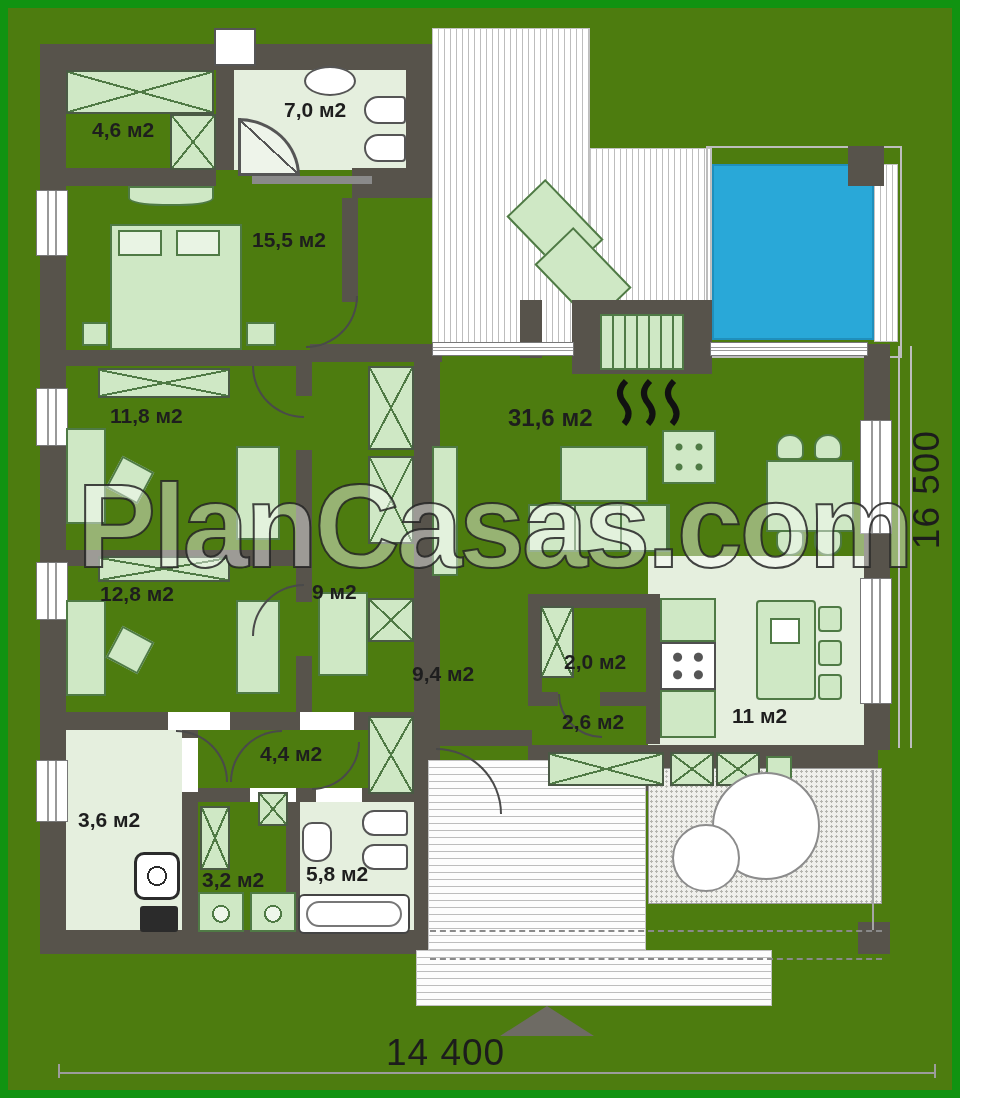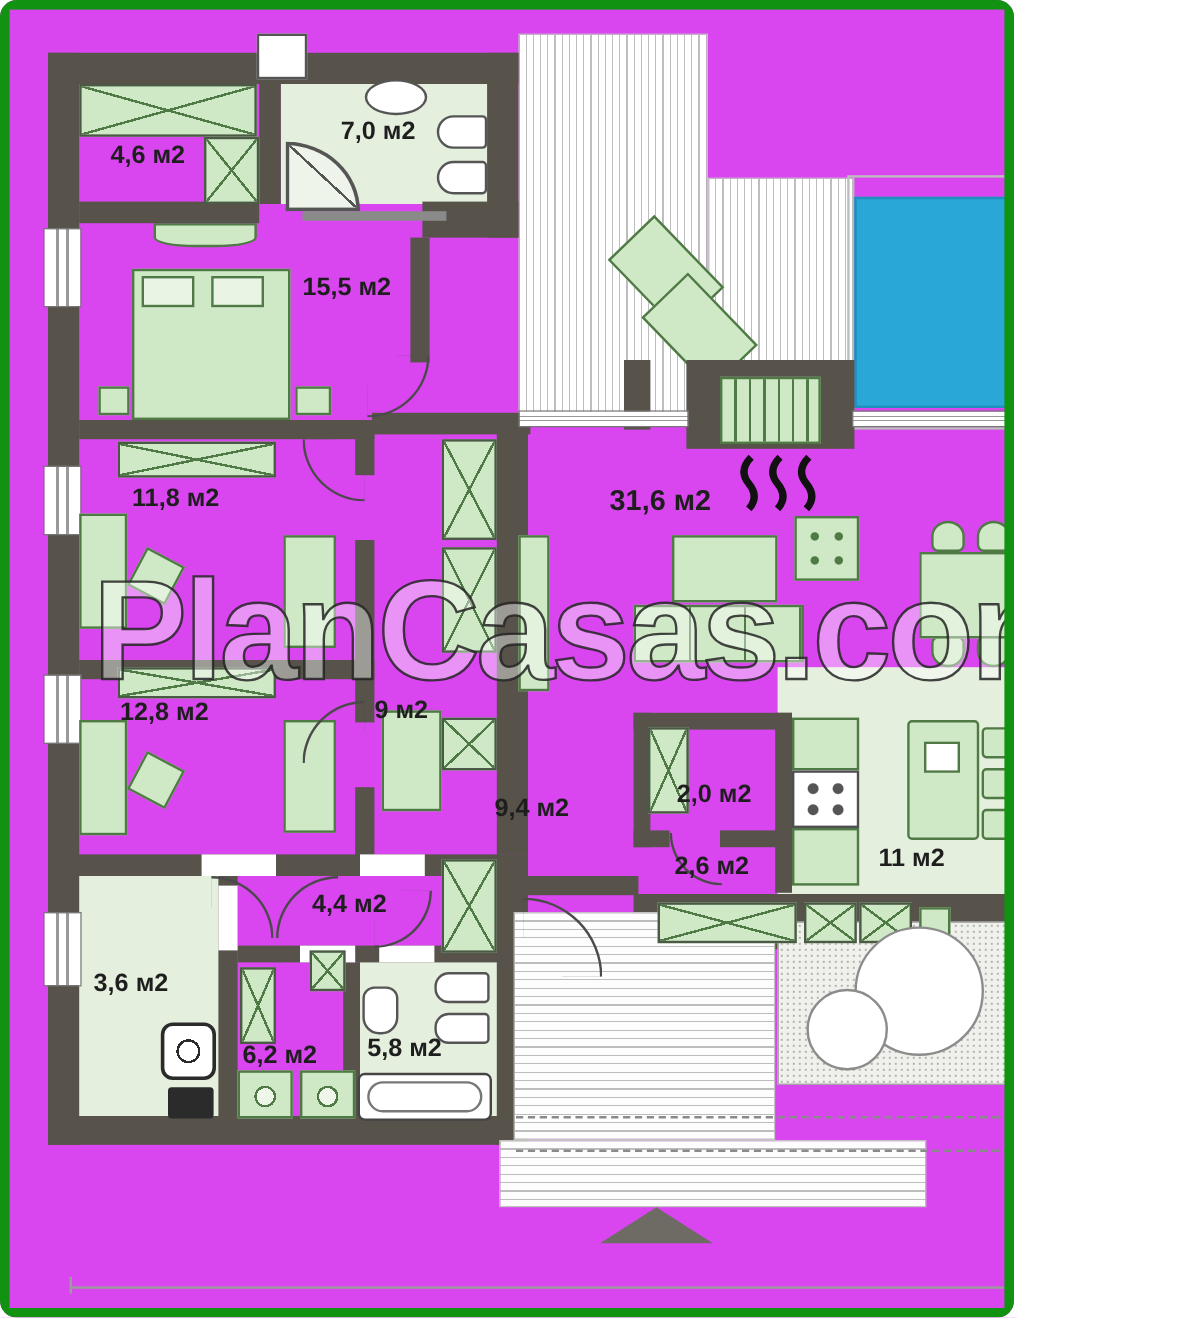--- a/index.html
+++ b/index.html
@@ -1,17 +1,17 @@
 <!DOCTYPE html>
 <html><head>
 <meta charset="utf-8">
 <style>
   html,body{margin:0;padding:0;background:#fff;}
-  #plan{position:relative;width:845px;height:1098px;background:#d946ef;overflow:hidden;
-        font-family:"Liberation Sans",sans-serif;border-radius:14px;}
+  #plan{position:relative;width:960px;height:1098px;background:#4d7c0f;overflow:hidden;
+        font-family:"Liberation Sans",sans-serif;}
   .abs{position:absolute;}
   .wall{background:#57534b;}
   .floor{background:#e5efde;}
   .furn{background:#cfe8c5;border:2px solid #4f7a45;box-sizing:border-box;}
   .xbox{background-color:#cfe8c5;border:2px solid #4a5a45;box-sizing:border-box;
     background-image:
       linear-gradient(to bottom right,transparent calc(50% - 1px),#4f7a45 calc(50% - 1px) calc(50% + 1px),transparent calc(50% + 1px)),
       linear-gradient(to bottom left, transparent calc(50% - 1px),#4f7a45 calc(50% - 1px) calc(50% + 1px),transparent calc(50% + 1px));}
   .stripesV{background:repeating-linear-gradient(90deg,#ffffff 0 5px,#bdbdbd 5px 6px);border:1px solid #c2c2c2;box-sizing:border-box;}
   .stripesH{background:repeating-linear-gradient(180deg,#fdfdfd 0 6px,#bdbdbd 6px 7px);border:1px solid #c2c2c2;box-sizing:border-box;}
@@ -215,24 +215,25 @@
   <div class="abs lbl" style="left:110px;top:404px;">11,8 м2</div>
   <div class="abs lbl" style="left:100px;top:582px;">12,8 м2</div>
   <div class="abs lbl" style="left:312px;top:580px;">9 м2</div>
   <div class="abs lbl" style="left:508px;top:404px;font-size:24px;">31,6 м2</div>
   <div class="abs lbl" style="left:412px;top:662px;">9,4 м2</div>
   <div class="abs lbl" style="left:564px;top:650px;">2,0 м2</div>
   <div class="abs lbl" style="left:562px;top:710px;">2,6 м2</div>
   <div class="abs lbl" style="left:732px;top:704px;">11 м2</div>
   <div class="abs lbl" style="left:260px;top:742px;">4,4 м2</div>
   <div class="abs lbl" style="left:78px;top:808px;">3,6 м2</div>
-  <div class="abs lbl" style="left:202px;top:868px;">6,2 м2</div>
+  <div class="abs lbl" style="left:202px;top:868px;">3,2 м2</div>
   <div class="abs lbl" style="left:306px;top:862px;">5,8 м2</div>
 
   <div class="abs tri" style="left:500px;top:1006px;"></div>
+  <div class="abs dim" style="left:386px;top:1032px;">14 400</div>
   <div class="abs dimline" style="left:58px;top:1072px;width:878px;height:2px;"></div>
   <div class="abs dimline" style="left:58px;top:1064px;width:2px;height:14px;"></div>
   <div class="abs dimline" style="left:934px;top:1064px;width:2px;height:14px;"></div>
   <div class="abs dim" style="left:906px;top:430px;writing-mode:vertical-rl;transform:rotate(180deg);">16 500</div>
   <div class="abs dimline" style="left:962px;top:40px;width:2px;height:916px;"></div>
   <div class="abs dimline" style="left:956px;top:40px;width:14px;height:2px;"></div>
   <div class="abs dimline" style="left:956px;top:954px;width:14px;height:2px;"></div>
 
   <div class="abs watermark">PlanCasas.com</div>
   <div class="frame"></div>

